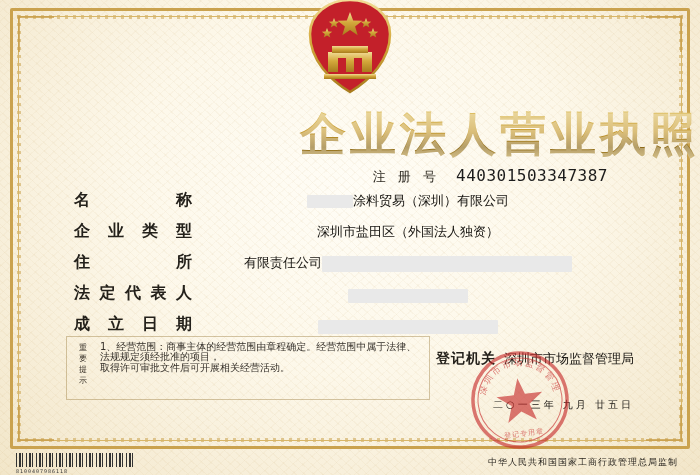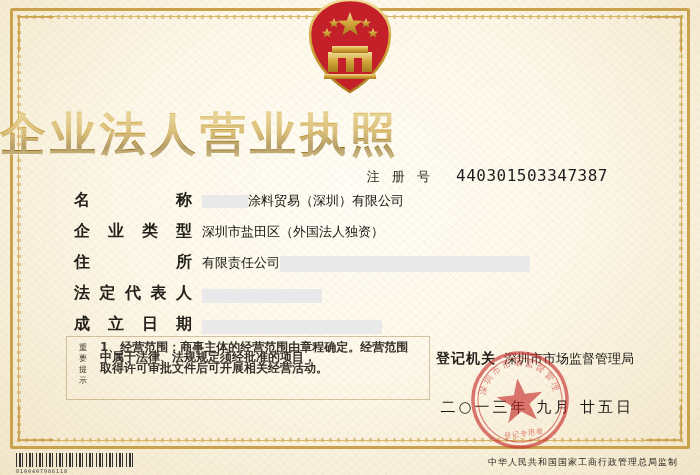--- a/index.html
+++ b/index.html
@@ -79,42 +79,42 @@
     width: 104px;
     height: 100px;
   }
   #emblem svg { display: block; }
 
   
   #title {
     position: absolute;
     top: 104px;
     left: 0; right: 0;
-    text-align: left;
+    text-align: right;
     font-family: "DejaVu Serif", "Liberation Serif", serif;
     font-weight: bold;
     font-size: 46px;
     letter-spacing: 4px;
     color: #b8912f;
     background: linear-gradient(180deg, #e8cf7a 0%, #c79c33 45%, #8d6a18 70%, #d9bb62 100%);
     -webkit-background-clip: text;
     background-clip: text;
     -webkit-text-fill-color: transparent;
     text-shadow: 0 1px 0 rgba(255,255,255,0.35);
     white-space: nowrap;
   }
 
   
   #reg-row {
     position: absolute;
     top: 166px;
     right: 92px;
     display: flex;
     align-items: baseline;
-    gap: 22px;
+    gap: 16px;
   }
   #reg-label {
     font-family: "DejaVu Serif", "Liberation Serif", serif;
     font-size: 13px;
     color: #2e2a22;
     letter-spacing: 4px;
   }
   #reg-value {
     font-family: "DejaVu Sans Mono", "Liberation Mono", monospace;
     font-size: 16px;
@@ -149,20 +149,21 @@
     white-space: nowrap;
   }
   .field-value {
     flex: 1;
     font-family: "DejaVu Serif", "Liberation Serif", serif;
     font-size: 13px;
     color: #15130f;
     padding-bottom: 1px;
     white-space: nowrap;
     position: relative;
+    text-align: center;
   }
   
   .redact {
     display: inline-block;
     background: #e9e9e9;
     border-radius: 1px;
     vertical-align: middle;
     height: 13px;
   }
   .redact.wide  { width: 180px; height: 14px; }
@@ -185,24 +186,23 @@
     font-size: 8px;
     line-height: 11px;
     color: #3a332a;
     letter-spacing: 0px;
     text-align: center;
     flex: none;
   }
   #notice-body {
     flex: 1;
     font-family: "DejaVu Sans", "Liberation Sans", sans-serif;
-    font-size: 12px;
+    font-size: 10px;
     line-height: 10px;
     color: #35302a;
-    font-weight: bold;
   }
   #notice-body div { margin-bottom: 1px; }
   #notice-box {
     position: absolute;
     left: 66px;
     top: 336px;
     width: 362px;
     height: 62px;
     border: 1px solid rgba(160,130,70,0.45);
   }
@@ -230,21 +230,21 @@
     color: #1a1713;
     white-space: nowrap;
   }
 
   
   #date-row {
     position: absolute;
     right: 66px;
     top: 398px;
     font-family: "DejaVu Serif", "Liberation Serif", serif;
-    font-size: 15px;
+    font-size: 10px;
     color: #1a1713;
     letter-spacing: 3px;
     white-space: nowrap;
   }
 
   
   #seal {
     position: absolute;
     left: 468px;
     top: 348px;

